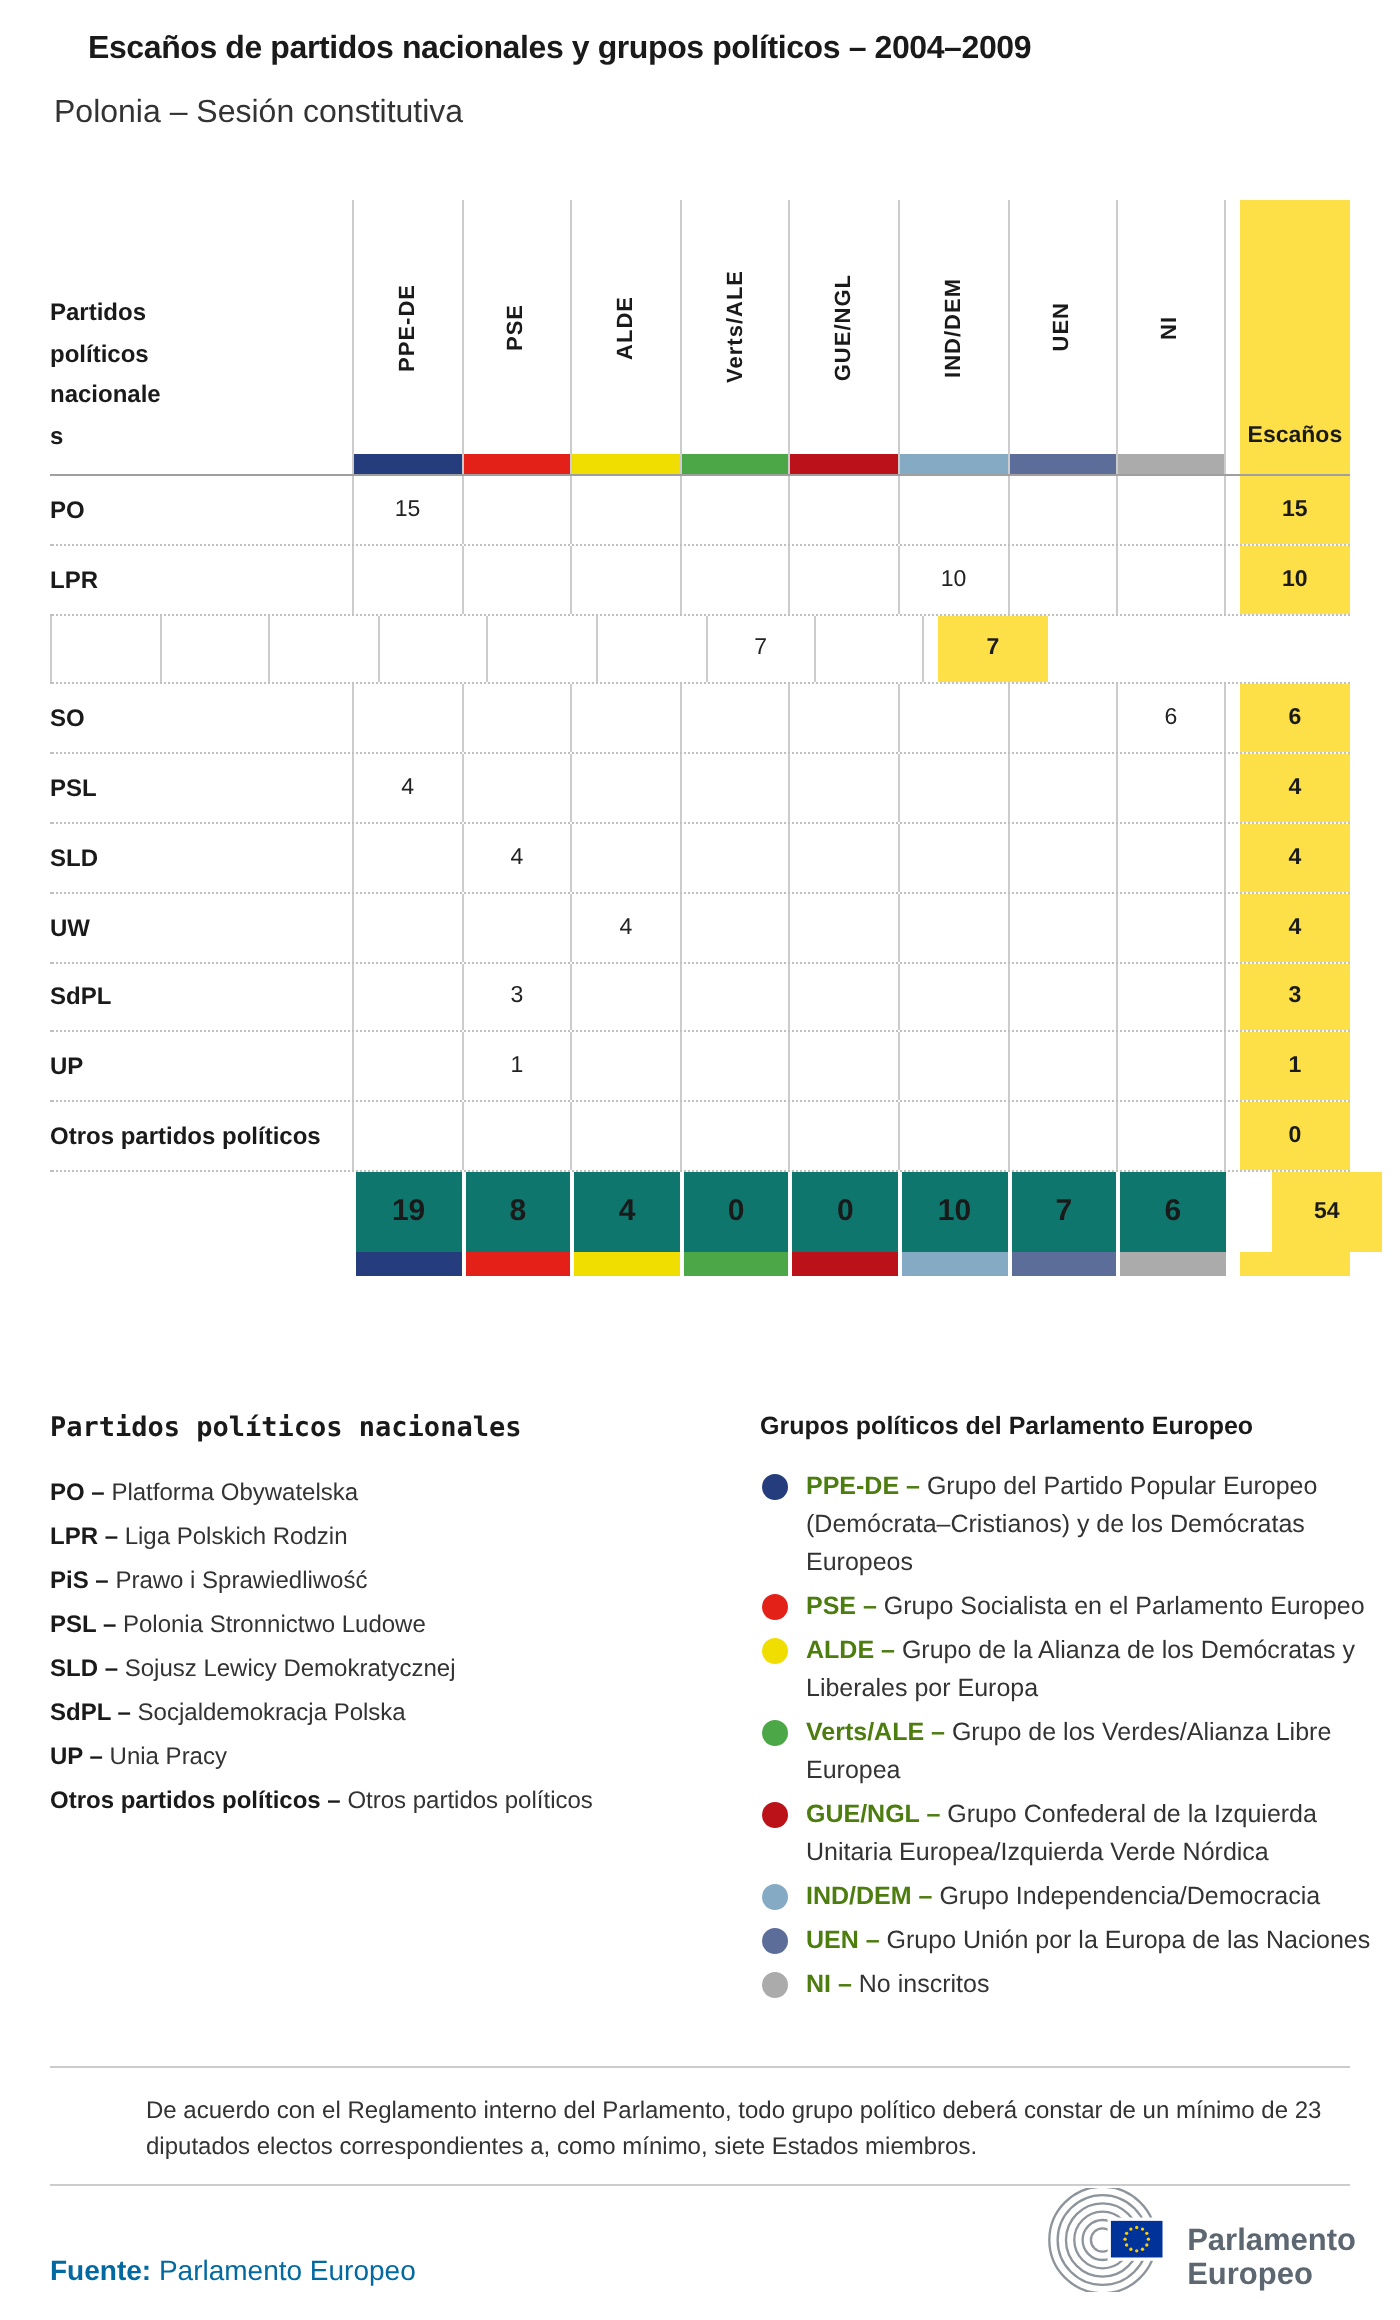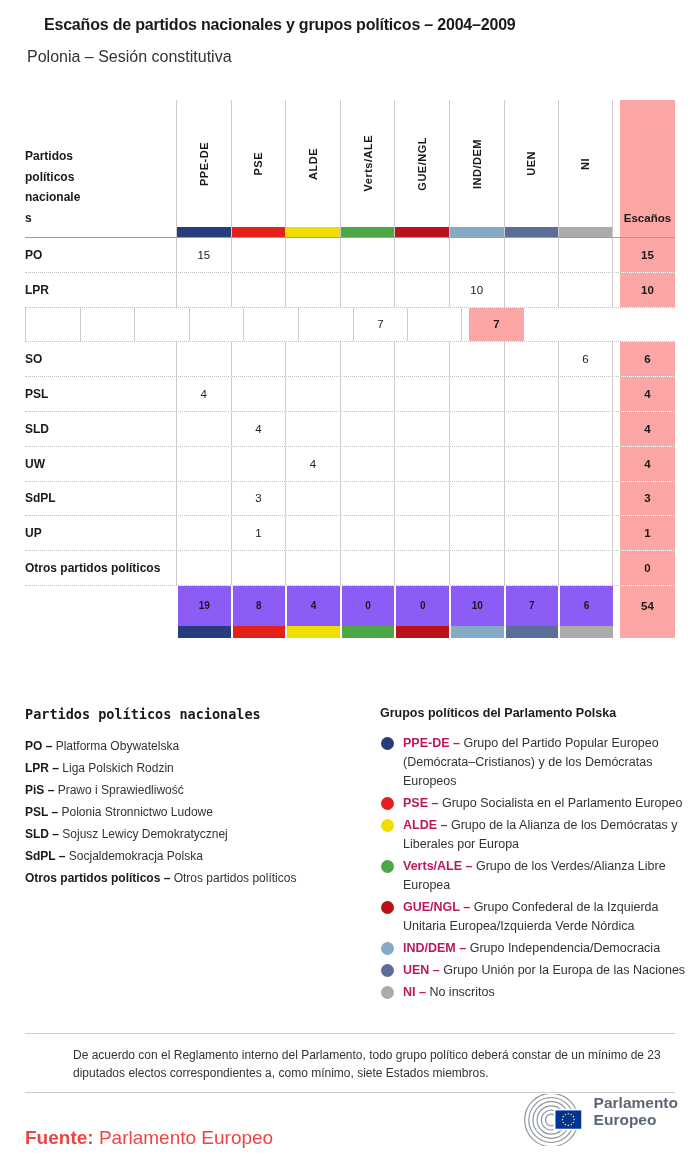--- a/index.html
+++ b/index.html
@@ -11,68 +11,68 @@
   .subtitle{position:absolute;left:27px;top:48px;font-size:16px;color:#333;}
 
   
   .table{position:absolute;left:25px;top:100px;width:650px;}
   .trow{display:flex;}
   .c-label{flex:0 0 151px;width:151px;display:flex;align-items:center;}
   .c-group{flex:0 0 54.6px;width:54.6px;border-left:1px solid #ccc;
            display:flex;align-items:center;justify-content:center;}
   .c-group.last{border-right:1px solid #ccc;}
   .c-spacer{flex:0 0 7.2px;width:7.2px;}
-  .c-seats{flex:0 0 55px;width:55px;background:#fca5a5;
+  .c-seats{flex:0 0 55px;width:55px;background:#fde047;
            display:flex;align-items:center;justify-content:center;}
 
   .thead{height:138px;border-bottom:1px solid #9f9f9f;}
   .thead .c-label{align-items:flex-start;}
   .h-label-text{width:62px;margin-top:46px;font-weight:bold;font-size:12px;line-height:20.5px;overflow-wrap:break-word;}
   .thead .c-group{flex-direction:column;justify-content:flex-end;padding:0;}
   .h-rot{flex:1;display:flex;align-items:center;justify-content:center;width:100%;}
   .h-rot span{writing-mode:vertical-rl;transform:rotate(180deg);font-weight:bold;font-size:11px;letter-spacing:0.5px;}
   .h-band{height:10px;width:100%;}
   .thead .c-seats{flex-direction:column;justify-content:flex-end;align-items:center;
                   padding-bottom:13px;font-weight:bold;font-size:11.5px;}
 
   .t-row{height:34.8px;border-bottom:1px dotted #c0c0c0;}
   .t-label{font-weight:bold;font-size:12px;}
   .t-val{font-size:11.5px;color:#222;}
   .t-seats{font-weight:bold;font-size:11.5px;}
 
   .totals{height:40px;}
-  .totals .c-group{border:none;border-left:2px solid #fff;background:#8b5cf6;
-                   font-weight:bold;font-size:10px;}
-  .totals .c-seats{font-weight:bold;font-size:11.5px;}
+  .totals .c-group{border:none;border-left:2px solid #fff;background:#0f766e;
+                   font-weight:bold;font-size:15px;}
+  .totals .c-seats{font-weight:bold;font-size:11.5px;margin-left:16px;}
 
   .bands{height:12px;}
   .bands .c-group{border:none;border-left:2px solid #fff;}
 
   
   .legend-left{position:absolute;left:25px;top:706px;width:335px;}
   .ll-title{font-family:"DejaVu Sans Mono",monospace;font-weight:bold;font-size:13.5px;margin-bottom:13px;color:#1a1a1a;}
   .ll-item{font-size:12px;line-height:22px;color:#333;}
   .ll-item b{color:#1a1a1a;}
 
   .legend-right{position:absolute;left:380px;top:706px;width:310px;}
   .lr-title{font-weight:bold;font-size:12.5px;margin-bottom:14px;}
   .lr-item{display:flex;margin-bottom:3px;}
   .lr-dot{flex:0 0 13px;width:13px;height:13px;border-radius:50%;margin:3px 9px 0 1px;}
   .lr-text{flex:1;font-size:12.5px;line-height:19px;color:#333;}
-  .lr-text b{color:#be185d;}
+  .lr-text b{color:#4d7c0f;}
 
   
   .hr{position:absolute;left:25px;width:650px;height:0;border-top:1px solid #ccc;}
   .hr1{top:1033px;}
   .hr2{top:1092px;}
   .footnote{position:absolute;left:25px;top:1047px;width:638px;font-size:12px;line-height:17.5px;color:#333;margin-left:48px;}
-  .source{position:absolute;left:25px;top:1127px;font-size:19px;color:#ef4444;}
+  .source{position:absolute;left:25px;top:1127px;font-size:14px;color:#0369a1;}
   .source .b{font-weight:bold;}
 
-  .logo{position:absolute;left:518px;top:1094px;width:160px;height:52px;display:flex;align-items:flex-start;}
+  .logo{position:absolute;left:518px;top:1094px;width:160px;height:52px;display:flex;align-items:flex-end;}
   .logo-text{margin-left:9px;font-weight:bold;font-size:15.5px;line-height:17px;color:#5d6771;}
 </style>
 </head>
 <body>
 
 <div class="page">
 
   <div class="title">Escaños de partidos nacionales y grupos políticos – 2004–2009</div>
   <div class="subtitle">Polonia – Sesión constitutiva</div>
 
@@ -311,26 +311,27 @@
 
   <div class="legend-left">
     <div class="ll-title">Partidos políticos nacionales</div>
     <div id="ll-items">
         <div class="ll-item"><b>PO – </b><span>Platforma Obywatelska</span></div>
         <div class="ll-item"><b>LPR – </b><span>Liga Polskich Rodzin</span></div>
         <div class="ll-item"><b>PiS – </b><span>Prawo i Sprawiedliwość</span></div>
         <div class="ll-item"><b>PSL – </b><span>Polonia Stronnictwo Ludowe</span></div>
         <div class="ll-item"><b>SLD – </b><span>Sojusz Lewicy Demokratycznej</span></div>
         <div class="ll-item"><b>SdPL – </b><span>Socjaldemokracja Polska</span></div>
+        <div class="ll-item"><b>UP – </b><span>Unia Pracy</span></div>
         <div class="ll-item"><b>Otros partidos políticos – </b><span>Otros partidos políticos</span></div>
       </div>
   </div>
 
   <div class="legend-right">
-    <div class="lr-title">Grupos políticos del Parlamento Polska</div>
+    <div class="lr-title">Grupos políticos del Parlamento Europeo</div>
     <div id="lr-items">
         <div class="lr-item">
           <span class="lr-dot" style="background: rgb(37, 60, 125);"></span>
           <div class="lr-text"><b>PPE-DE – </b><span>Grupo del Partido Popular Europeo (Demócrata–Cristianos) y de los Demócratas Europeos</span></div>
         </div>
         <div class="lr-item">
           <span class="lr-dot" style="background: rgb(227, 33, 25);"></span>
           <div class="lr-text"><b>PSE – </b><span>Grupo Socialista en el Parlamento Europeo</span></div>
         </div>
         <div class="lr-item">

